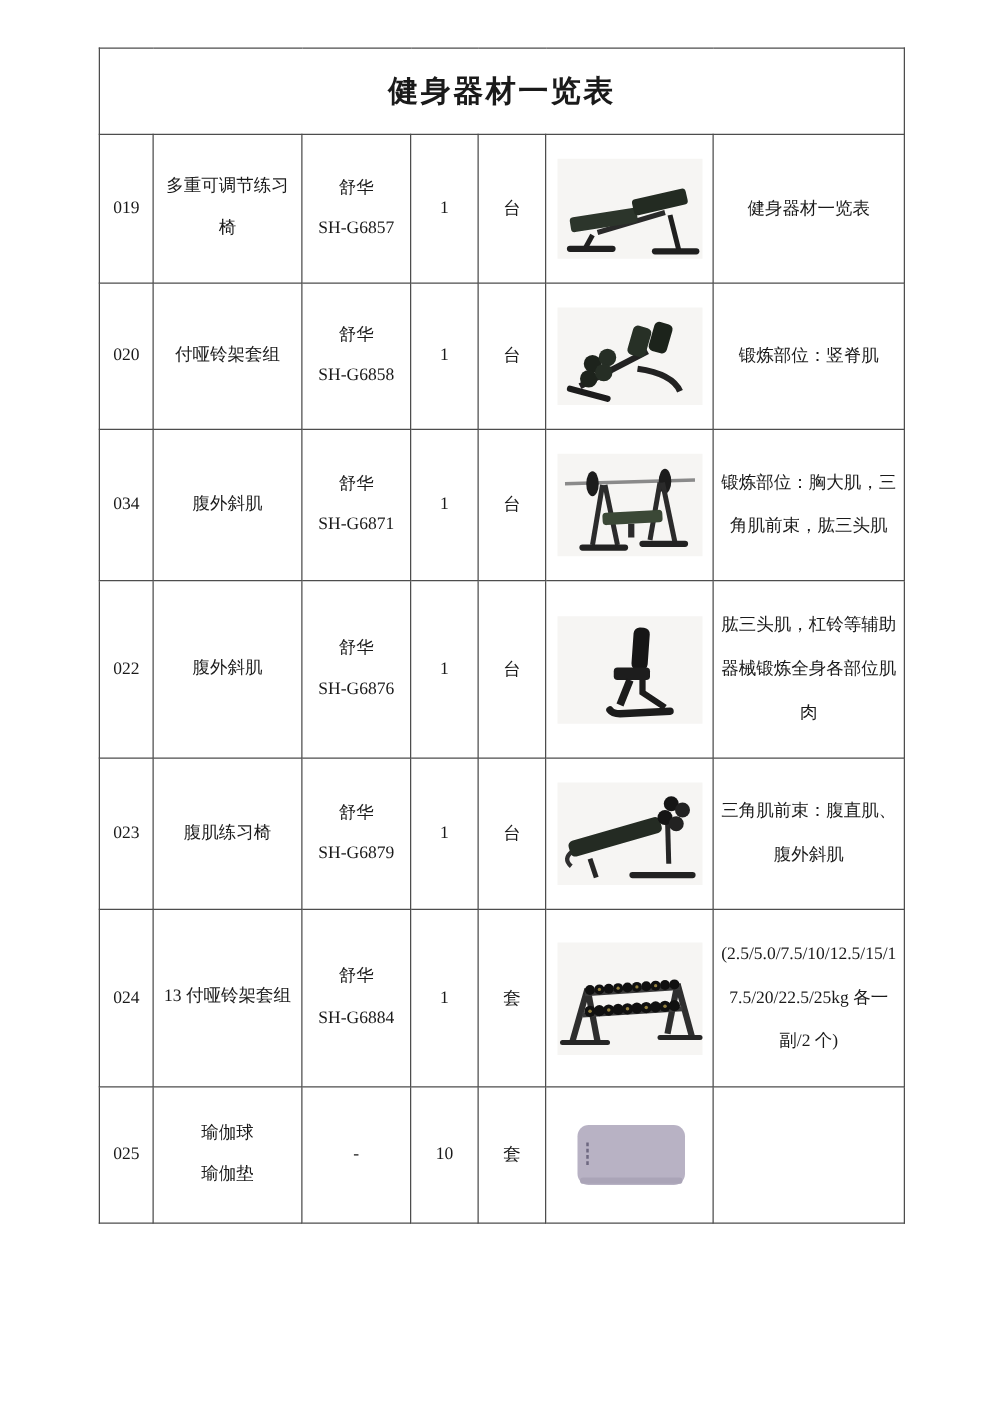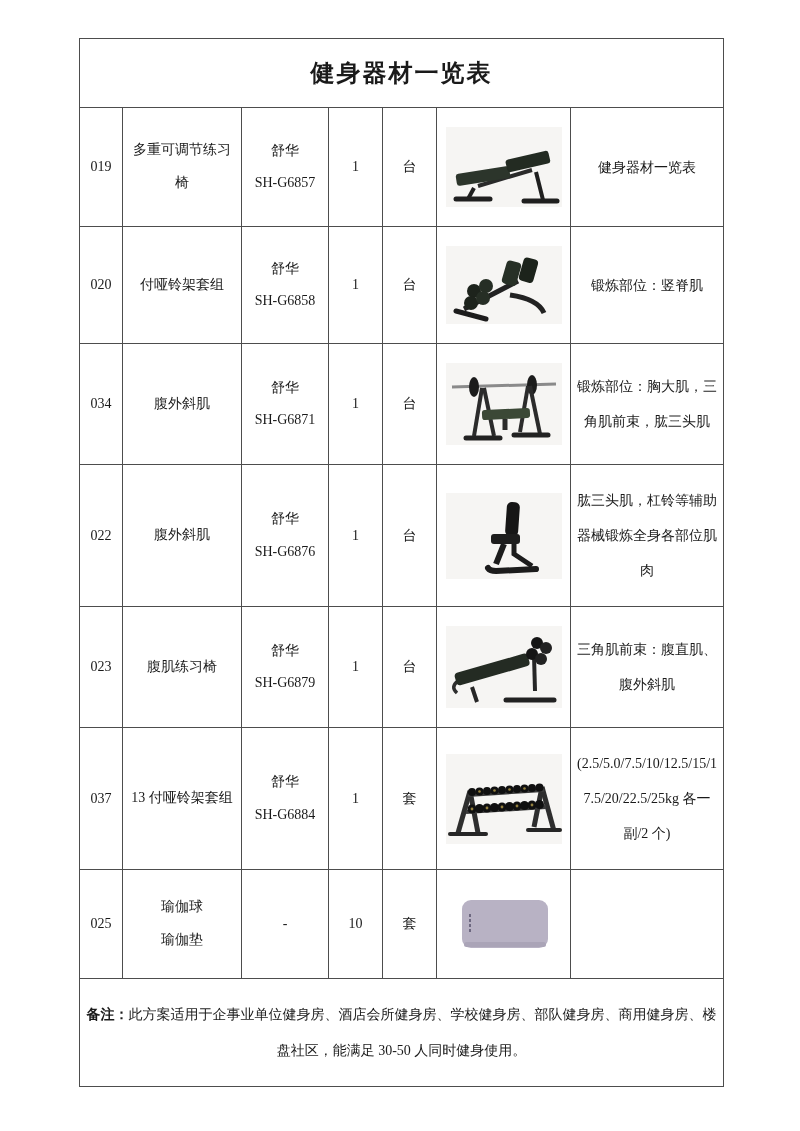--- a/index.html
+++ b/index.html
@@ -162,21 +162,21 @@
         <circle cx="93" cy="18" r="6" fill="#151515"></circle>
         <circle cx="102" cy="23" r="6" fill="#222"></circle>
         <circle cx="88" cy="29" r="6" fill="#151515"></circle>
         <circle cx="97" cy="34" r="6" fill="#222"></circle>
       </svg>
     </td>
     <td class="c-remark">三角肌前束：腹直肌、腹外斜肌</td>
   </tr>
 
   <tr class="r5">
-    <td class="c-no">037</td>
+    <td class="c-no">024</td>
     <td class="c-name">13 付哑铃架套组</td>
     <td class="c-model">舒华
 SH-G6884</td>
     <td class="c-qty">1</td>
     <td class="c-unit">套</td>
     <td class="c-image">
       <svg width="120" height="92" viewBox="0 0 120 92">
         <rect x="2" y="1" width="116" height="90" fill="#f6f5f3"></rect>
         <path d="M26 38 L14 80" stroke="#2e2e2e" stroke-width="5"></path>
         <path d="M26 38 L34 80" stroke="#2e2e2e" stroke-width="5"></path>
@@ -239,20 +239,15 @@
           <rect x="25" y="26" width="2" height="3"></rect>
                 <rect x="25" y="31" width="2" height="3"></rect>
                 <rect x="25" y="36" width="2" height="3"></rect>
                 <rect x="25" y="41" width="2" height="3"></rect>
         </g>
       </svg>
     </td>
     <td class="c-remark"></td>
   </tr>
 
-  <tr class="foot-row">
-    <td class="c-foot" colspan="7">
-      <span class="lbl">备注：</span><span>此方案适用于企事业单位健身房、酒店会所健身房、学校健身房、部队健身房、商用健身房、楼盘社区，能满足 30-50 人同时健身使用。</span>
-    </td>
-  </tr>
 </tbody>
     </table>
 </div>
 
 </body></html>

